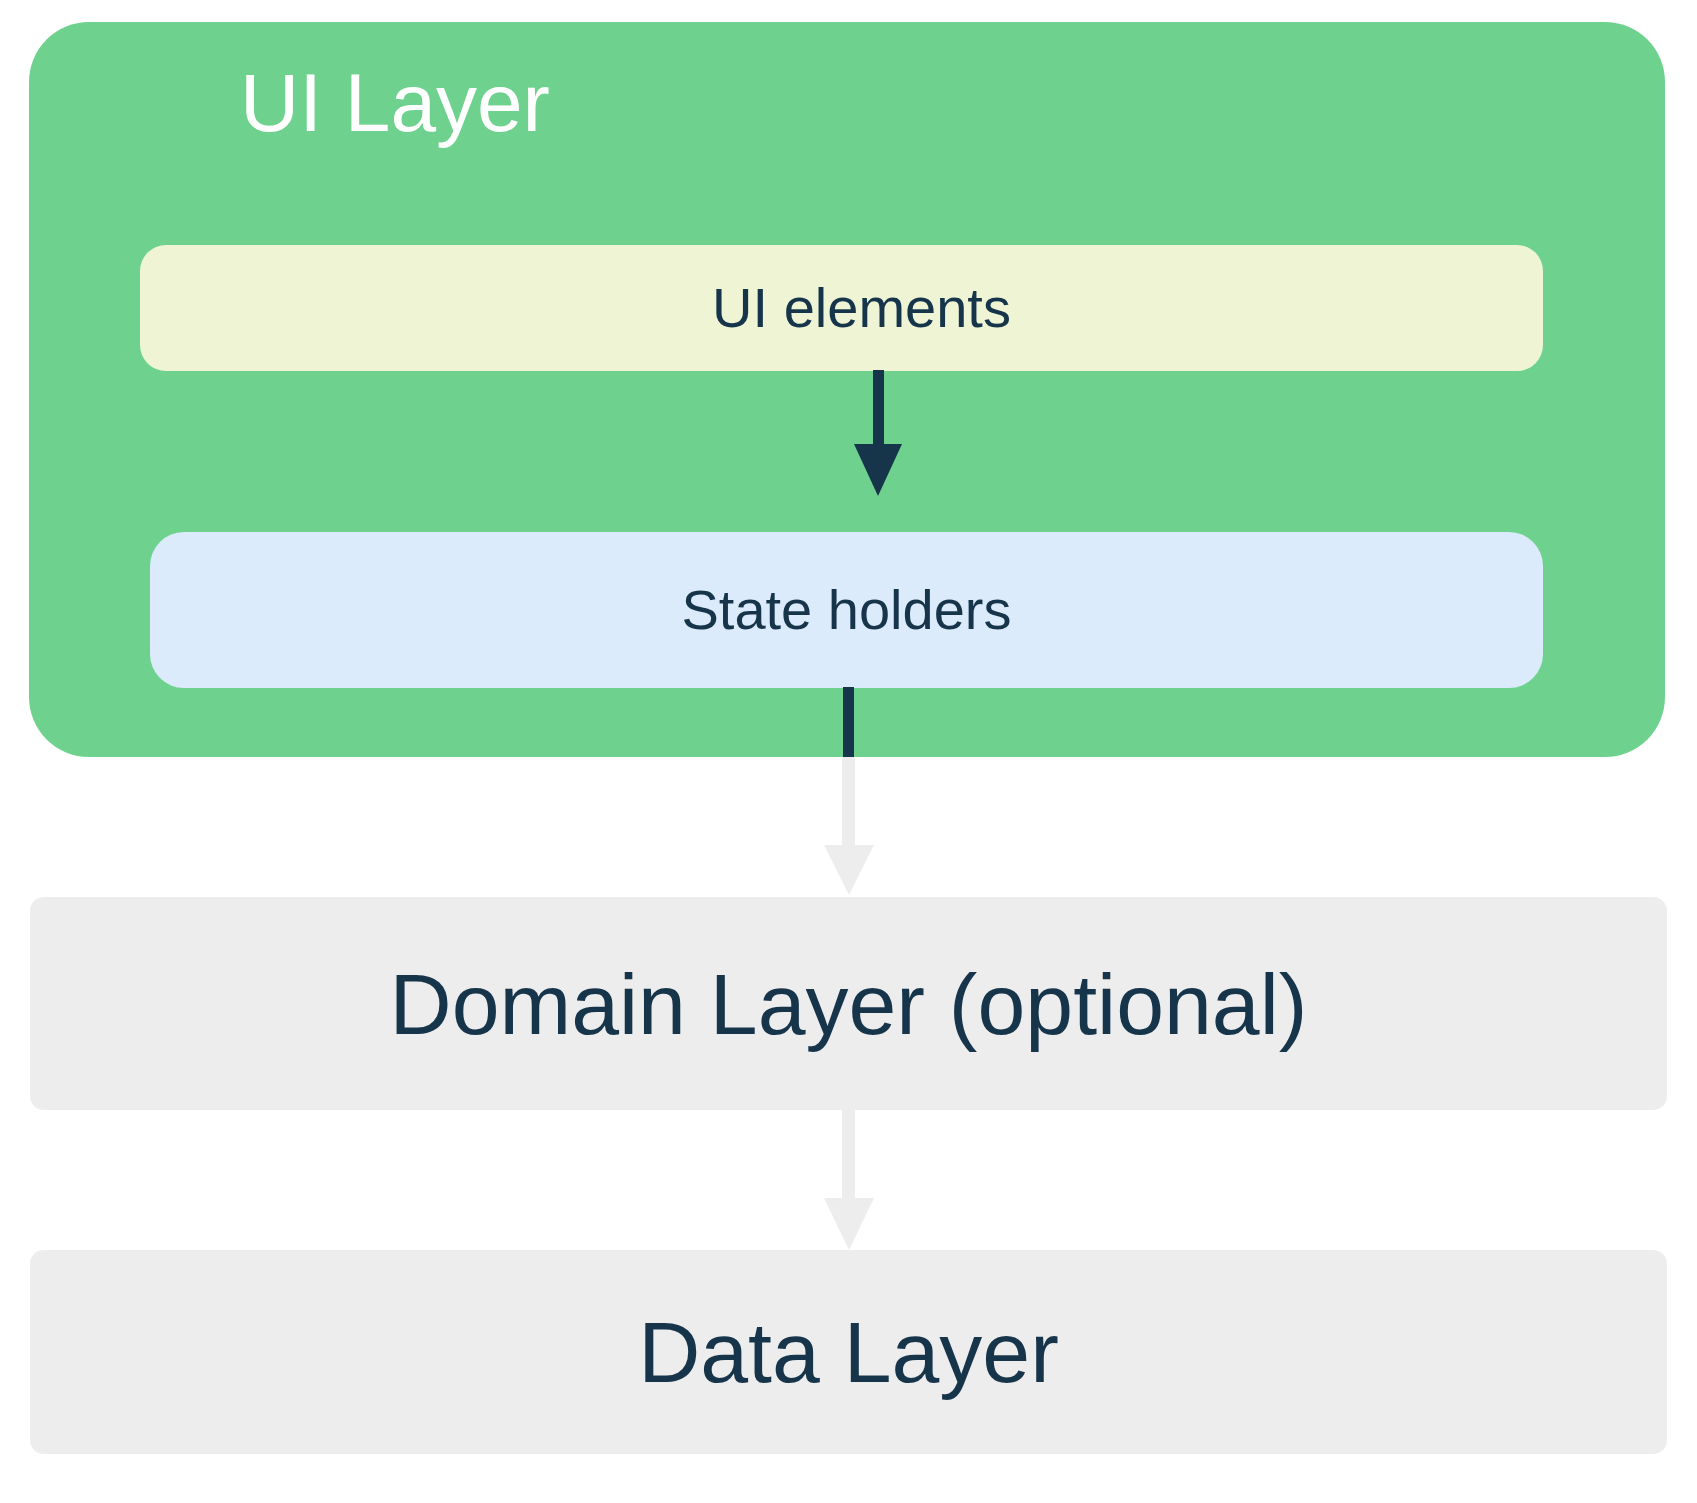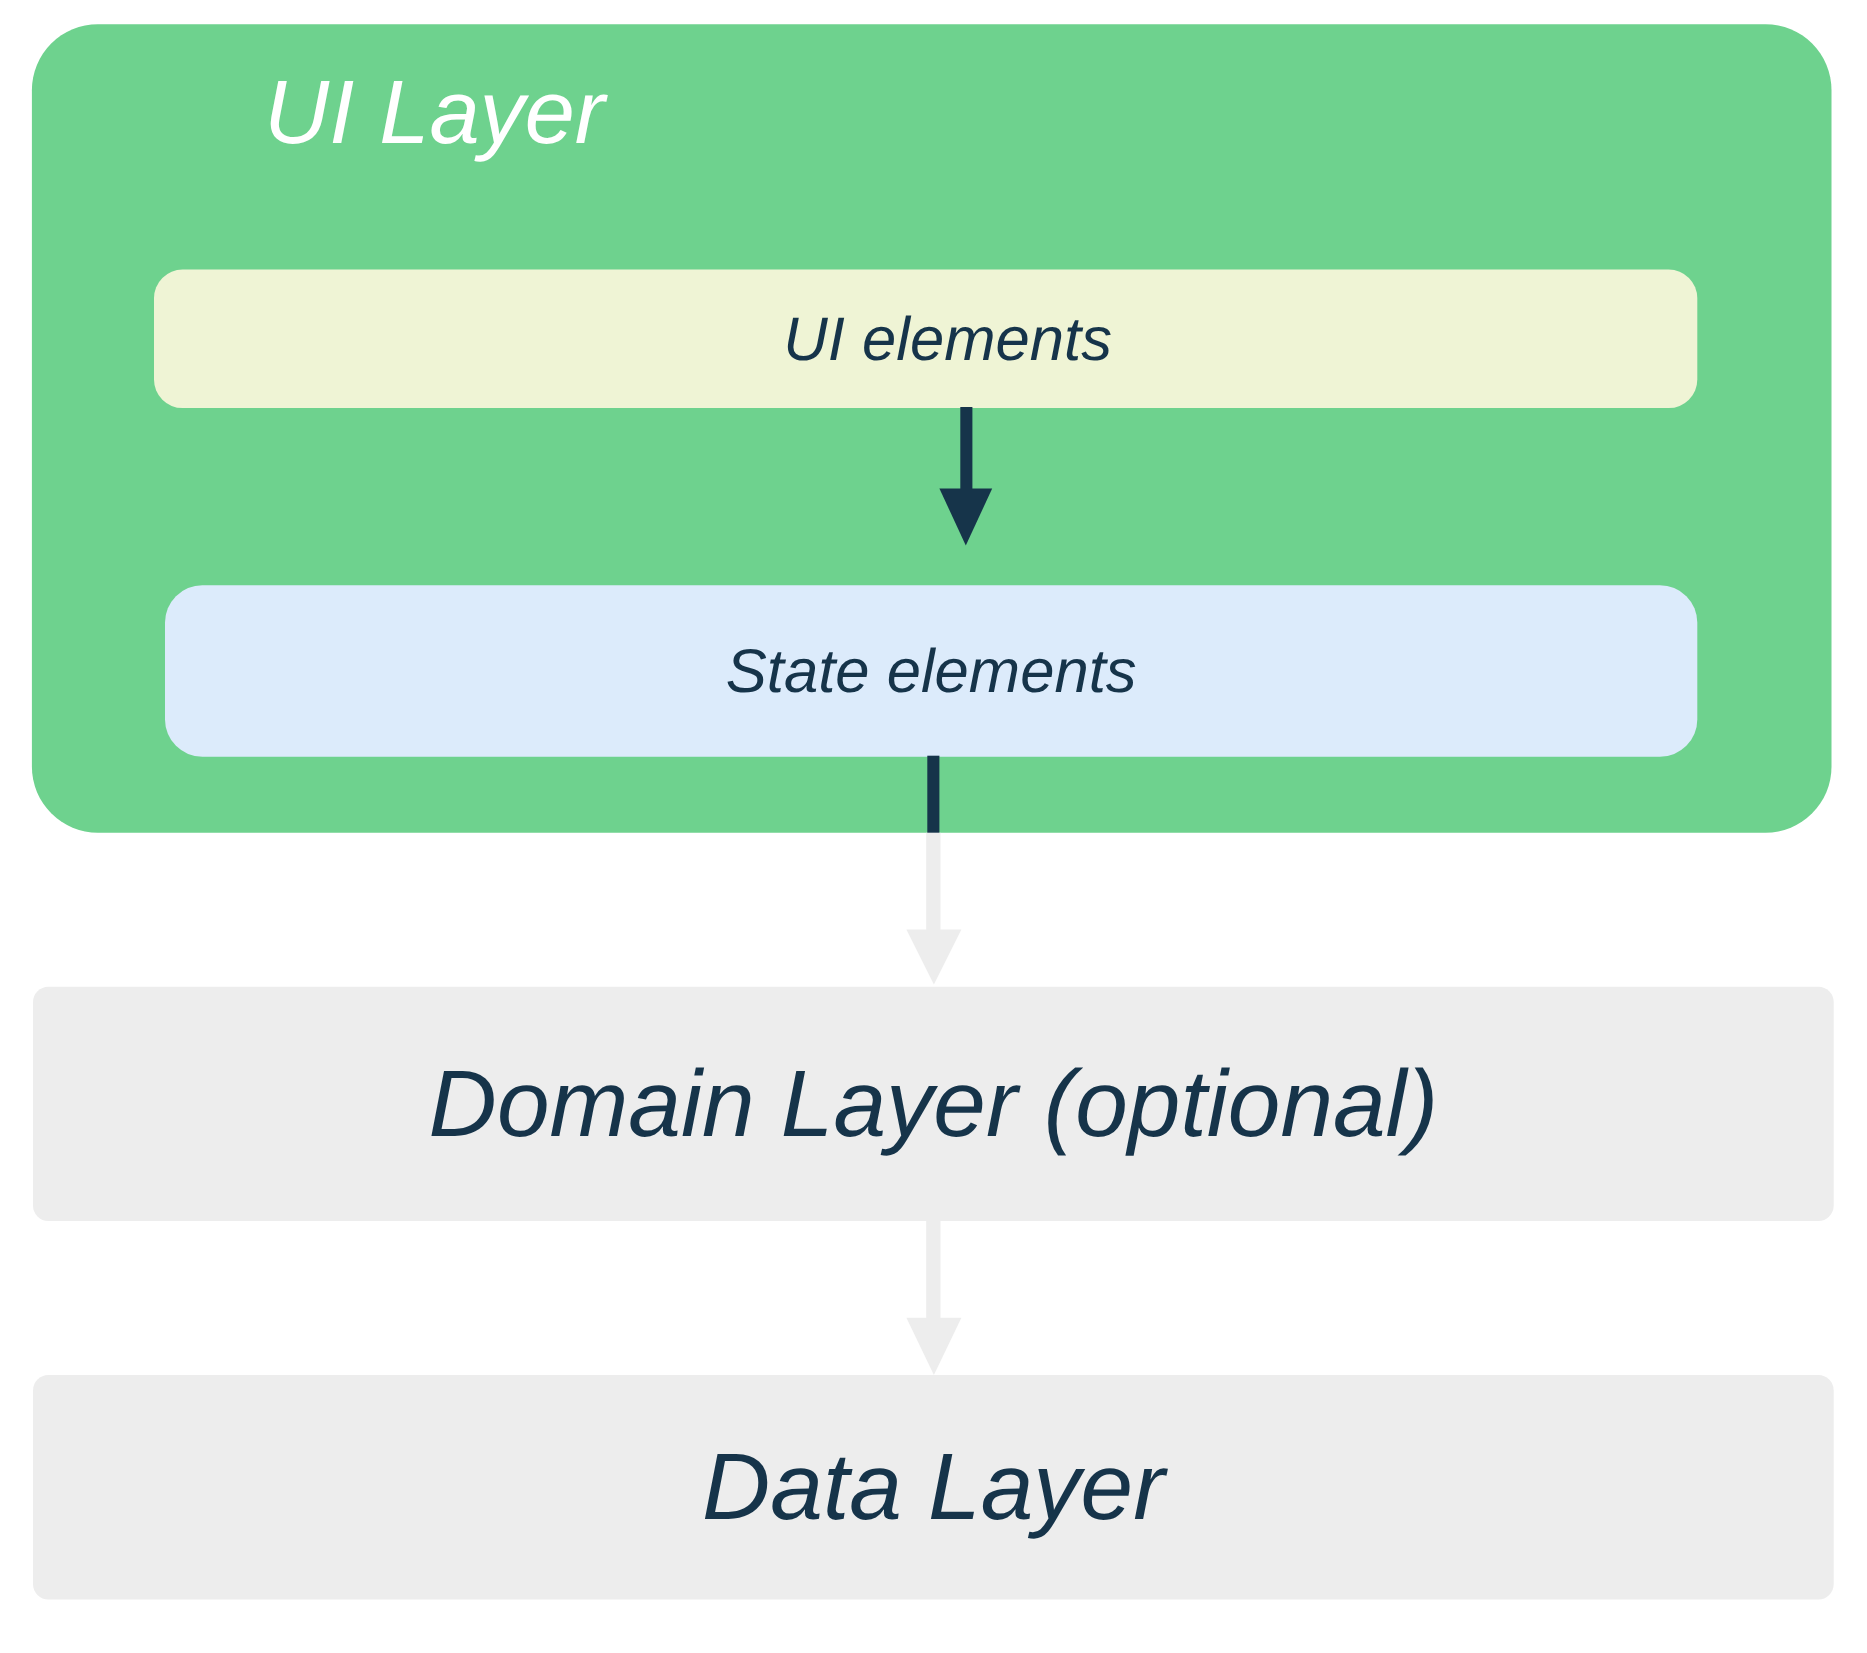--- a/index.html
+++ b/index.html
@@ -9,21 +9,20 @@
   }
   body {
     font-family: "Liberation Sans", sans-serif;
   }
   #canvas {
     position: relative;
     width: 1697px;
     height: 1503px;
     background: #ffffff;
     overflow: hidden;
-    font-style: italic;
   }
 
   
   #ui-layer-container {
     position: absolute;
     left: 29px;
     top: 22px;
     width: 1636px;
     height: 735px;
     background: #6ED28E;
@@ -119,21 +118,21 @@
     <div id="ui-elements-box" class="inner-box">
       <span class="inner-box-label">UI elements</span>
     </div>
 
     <svg class="arrow" style="left:795px; top:348px; width:108px; height:128px;" viewBox="0 0 108 128" width="108" height="128">
       <rect x="49" y="0" width="11" height="78" fill="#16344A"></rect>
       <polygon points="30,74 78,74 54,126" fill="#16344A"></polygon>
     </svg>
 
     <div id="state-holders-box" class="inner-box">
-      <span class="inner-box-label">State elements</span>
+      <span class="inner-box-label">State holders</span>
     </div>
 
   </div>
 
   <svg class="arrow" style="left:843px; top:687px; width:11px; height:71px;" viewBox="0 0 11 71" width="11" height="71">
     <rect x="0" y="0" width="11" height="71" fill="#16344A"></rect>
   </svg>
 
   <svg class="arrow" style="left:795px; top:757px; width:108px; height:140px;" viewBox="0 0 108 140" width="108" height="140">
     <rect x="47" y="0" width="13" height="92" fill="#EDEDED"></rect>

